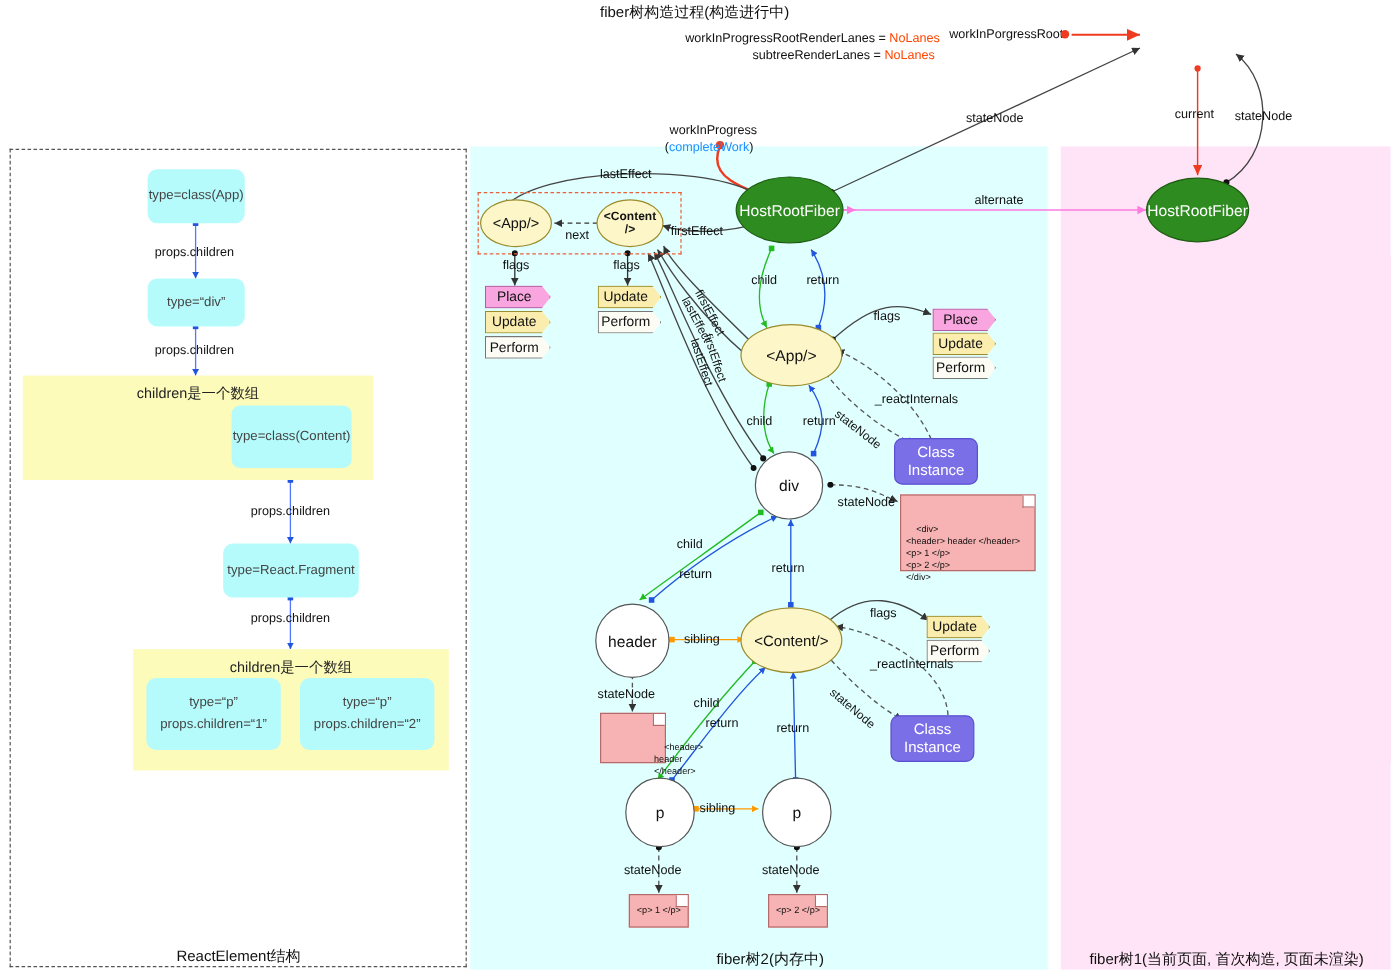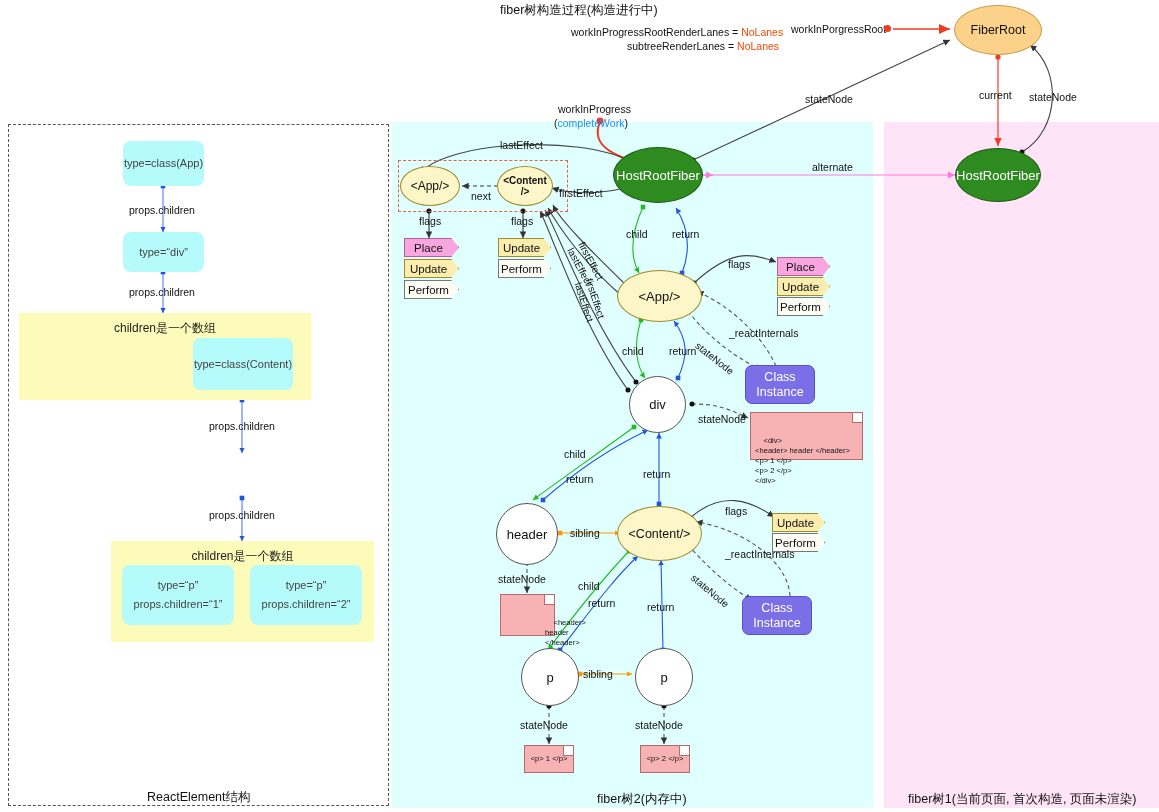--- a/index.html
+++ b/index.html
@@ -195,23 +195,20 @@
   <div class="eqline" style="left:571px;top:26px;">
     <span>workInProgressRootRenderLanes = </span><span class="lbl-red">NoLanes</span>
   </div>
   <div class="eqline" style="left:627px;top:40px;">
     <span>subtreeRenderLanes = </span><span class="lbl-red">NoLanes</span>
   </div>
 
   <div class="lbl" style="left:791px;top:23px;">workInPorgressRoot</div>
   <div class="dot-red" style="left:884px;top:25px;"></div>
 
-  <div class="node ellipse e-orange" style="left:954px;top:5px;width:88px;height:50px;">
-    <span>FiberRoot</span>
-  </div>
 
   <div class="lbl" style="left:805px;top:93px;">stateNode</div>
   <div class="lbl" style="left:979px;top:89px;">current</div>
   <div class="lbl" style="left:1029px;top:91px;">stateNode</div>
   <div class="lbl" style="left:812px;top:161px;">alternate</div>
 
   <div class="node ellipse e-green" style="left:955px;top:148px;width:86px;height:54px;">
     <span>HostRootFiber</span>
   </div>
   <div class="panel-caption" style="left:908px;top:791px;">fiber树1(当前页面, 首次构造, 页面未渲染)</div>
@@ -301,21 +298,21 @@
 
   <div class="classbox" style="position:absolute;left:745px;top:365px;width:68px;height:37px;white-space:pre;">
     <span>Class
 Instance</span>
   </div>
   <div class="classbox" style="position:absolute;left:742px;top:596px;width:68px;height:37px;white-space:pre;">
     <span>Class
 Instance</span>
   </div>
 
-  <div class="note" style="left:750px;top:412px;width:113px;height:48px;">
+  <div class="note" style="left:750px;top:412px;width:113px;height:64px;">
     <span class="fold"></span>
     <span>&lt;div&gt;
 &lt;header&gt; header &lt;/header&gt;
 &lt;p&gt; 1 &lt;/p&gt;
 &lt;p&gt; 2 &lt;/p&gt;
 &lt;/div&gt;</span>
   </div>
 
   <div class="note note-c" style="left:500px;top:594px;width:55px;height:42px;text-align:center;padding-left:44px;">
     <span class="fold"></span>
@@ -385,20 +382,23 @@
 
   <div class="ybox" style="left:19px;top:313px;width:292px;height:87px;">
     <div class="ybox-title" style="left:0;top:7px;">children是一个数组</div>
   </div>
   <div class="rbox" style="left:193px;top:338px;width:100px;height:52px;border-radius:7px;">
     <span>type=class(Content)</span>
   </div>
 
   <div class="lbl" style="left:209px;top:420px;">props.children</div>
 
+  <div class="rbox" style="left:186px;top:453px;width:113px;height:45px;">
+    <span>type=React.Fragment</span>
+  </div>
 
   <div class="lbl" style="left:209px;top:509px;">props.children</div>
 
   <div class="ybox" style="left:111px;top:541px;width:263px;height:101px;">
     <div class="ybox-title" style="left:0;top:7px;">children是一个数组</div>
   </div>
   <div class="rbox" style="left:122px;top:565px;width:112px;height:60px;flex-direction:column;">
     <span>type=“p”</span>
     <span>props.children=“1”</span>
   </div>

